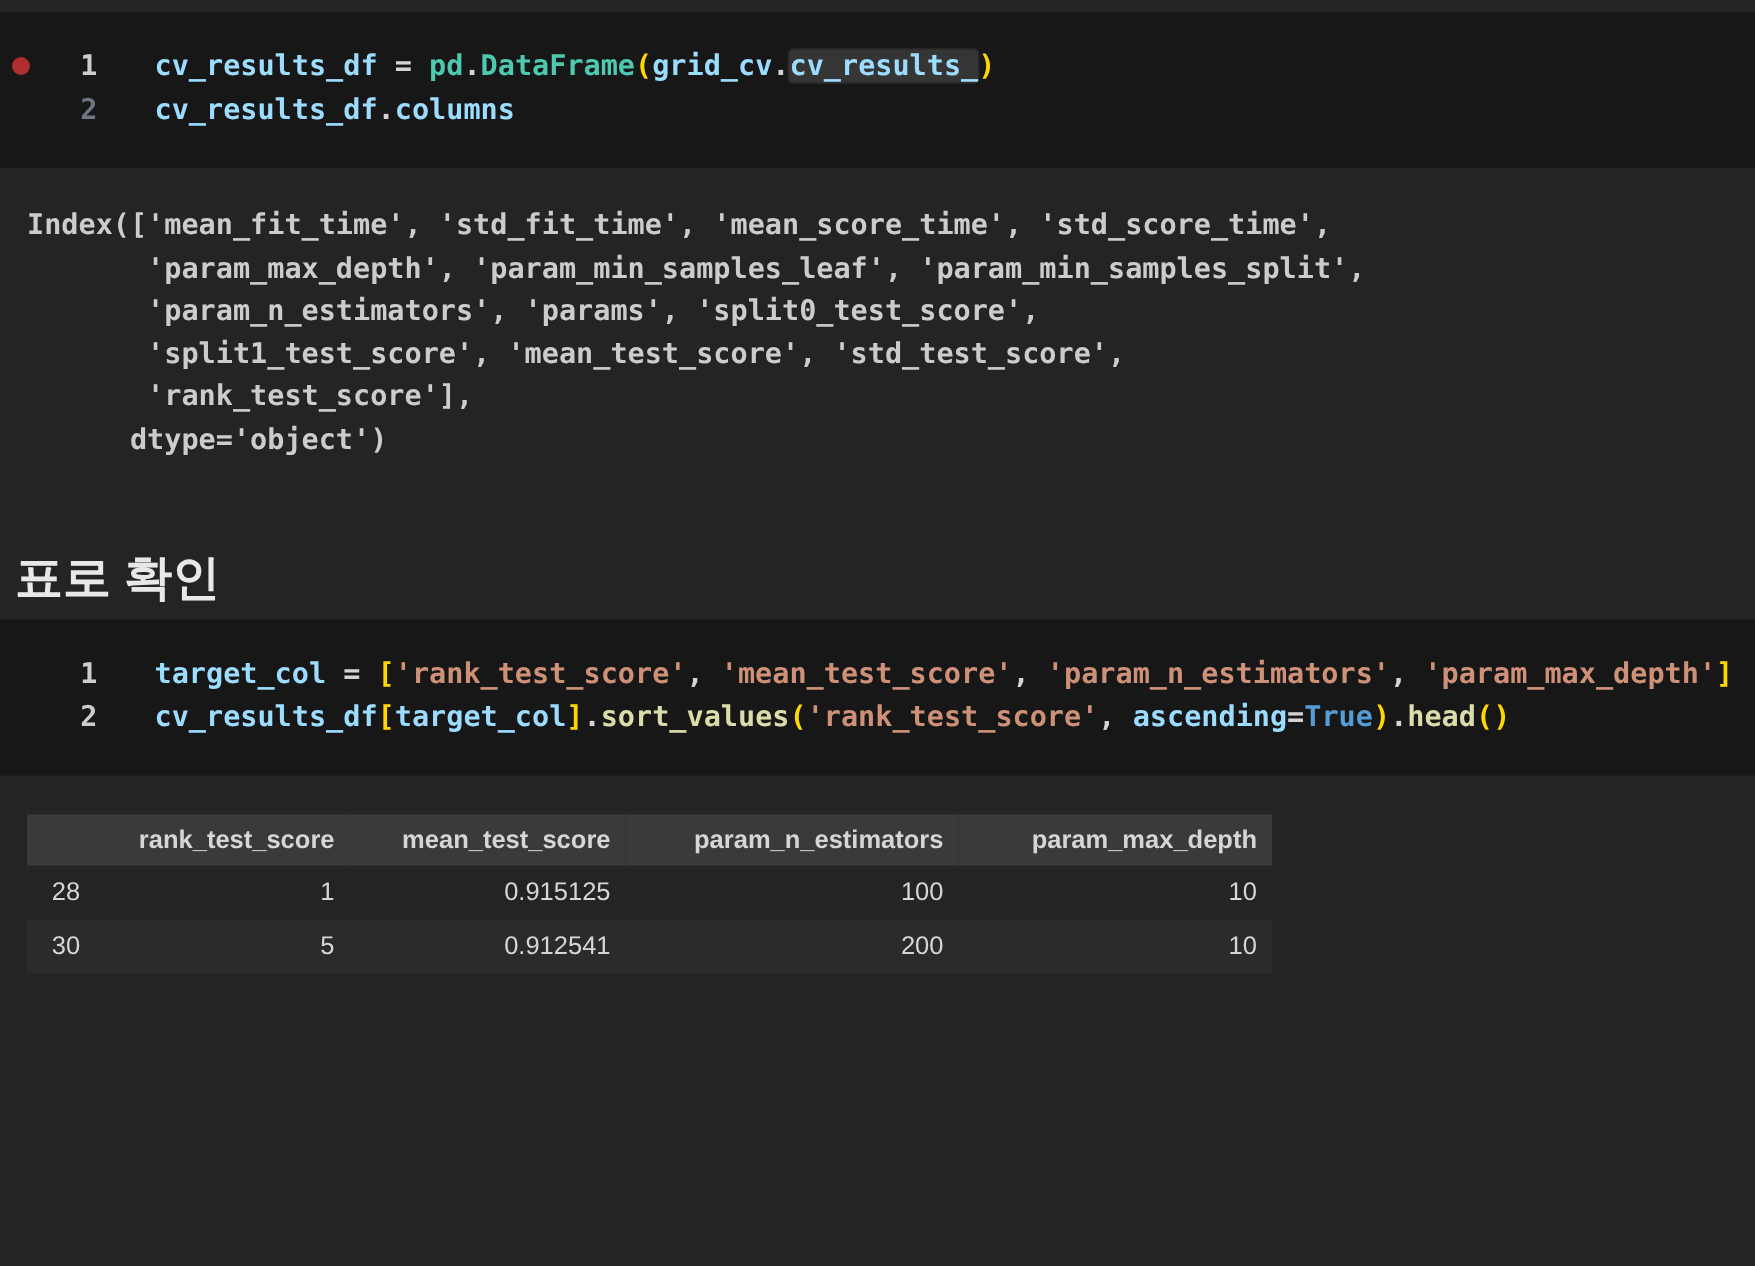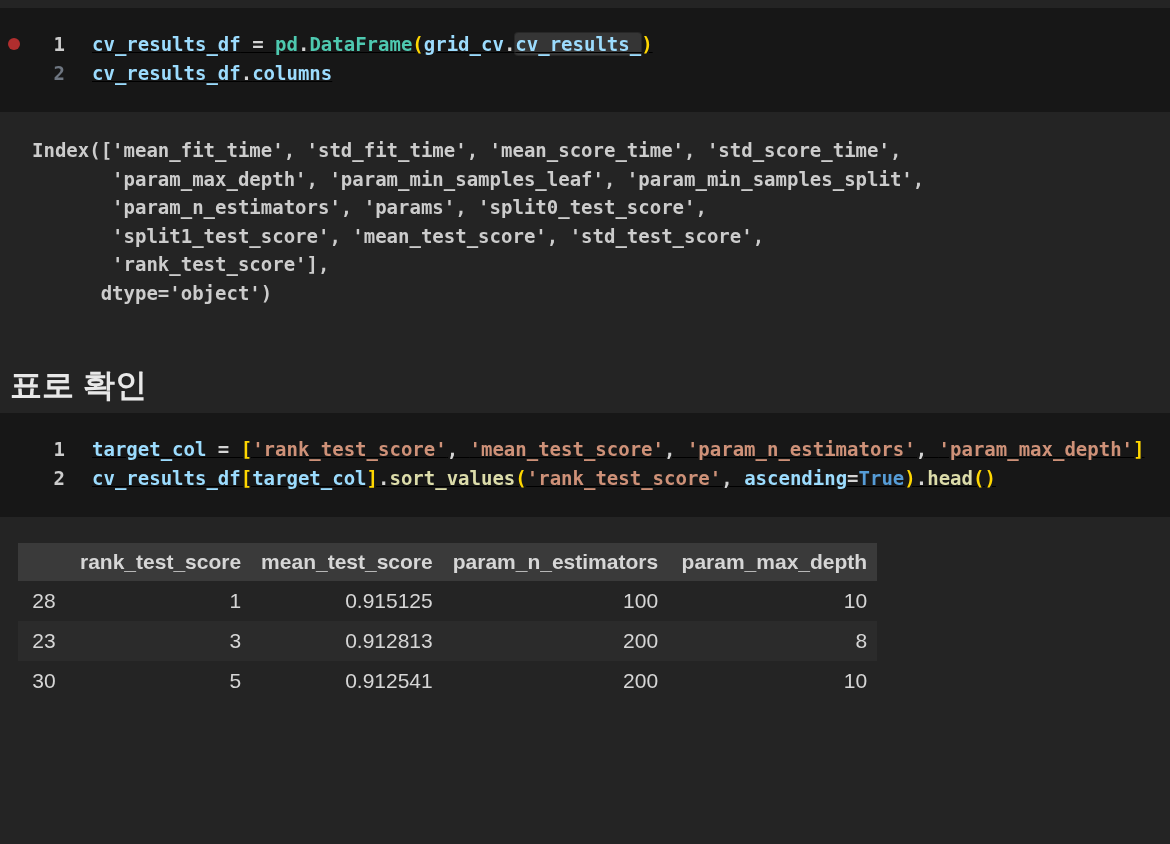--- a/index.html
+++ b/index.html
@@ -31,30 +31,30 @@
     height: 12px;
     border-radius: 50%;
     background: var(--breakpoint-red, #b52e31);
   }
   .code-line { display: flex; }
   .line-num {
     flex: 0 0 65px;
     text-align: right;
     user-select: none;
   }
-  .code-text { margin-left: 27px; white-space: pre; text-decoration: underline; }
+  .code-text { margin-left: 38px; white-space: pre; }
   .word-hl {
     background: var(--word-highlight-bg, rgba(255,255,255,0.13));
     border-radius: 3px;
     box-shadow: 0 0 0 1px rgba(255,255,255,0.07);
   }
 
   
   .output-pre {
-    margin: 24px 0 0 32px;
+    margin: 24px 0 0 18px;
     font-family: "DejaVu Sans Mono", "Liberation Mono", monospace;
     font-size: 19px;
     font-weight: 600;
     line-height: 28.5px;
     color: var(--output-text, #cccccc);
     white-space: pre;
   }
 
   
   .md-heading {
@@ -63,21 +63,21 @@
     line-height: 40px;
     font-weight: 600;
     color: var(--heading-text, #e8e8e8);
   }
 
   
   .df-table {
     margin: 26px 0 0 18px;
     border-collapse: collapse;
     table-layout: fixed;
-    font-size: 21px;
+    font-size: 17px;
     color: var(--table-text, #d6d6d6);
   }
   .df-table col.c-index  { width: 52px; }
   .df-table col.c-rank   { width: 163px; }
   .df-table col.c-mean   { width: 184px; }
   .df-table col.c-nest   { width: 222px; }
   .df-table col.c-depth  { width: 209px; }
   .df-table thead th {
     background: var(--table-header-bg, #383838);
     font-weight: 700;
@@ -156,27 +156,20 @@
     </thead>
     <tbody>
         <tr>
           <th>28</th>
           <td>1</td>
           <td>0.915125</td>
           <td>100</td>
           <td>10</td>
         </tr>
         <tr>
-          <th>23</th>
-          <td>3</td>
-          <td>0.912813</td>
-          <td>200</td>
-          <td>8</td>
-        </tr>
-        <tr>
           <th>30</th>
           <td>5</td>
           <td>0.912541</td>
           <td>200</td>
           <td>10</td>
         </tr>
       </tbody>
   </table>
 
 </div>

